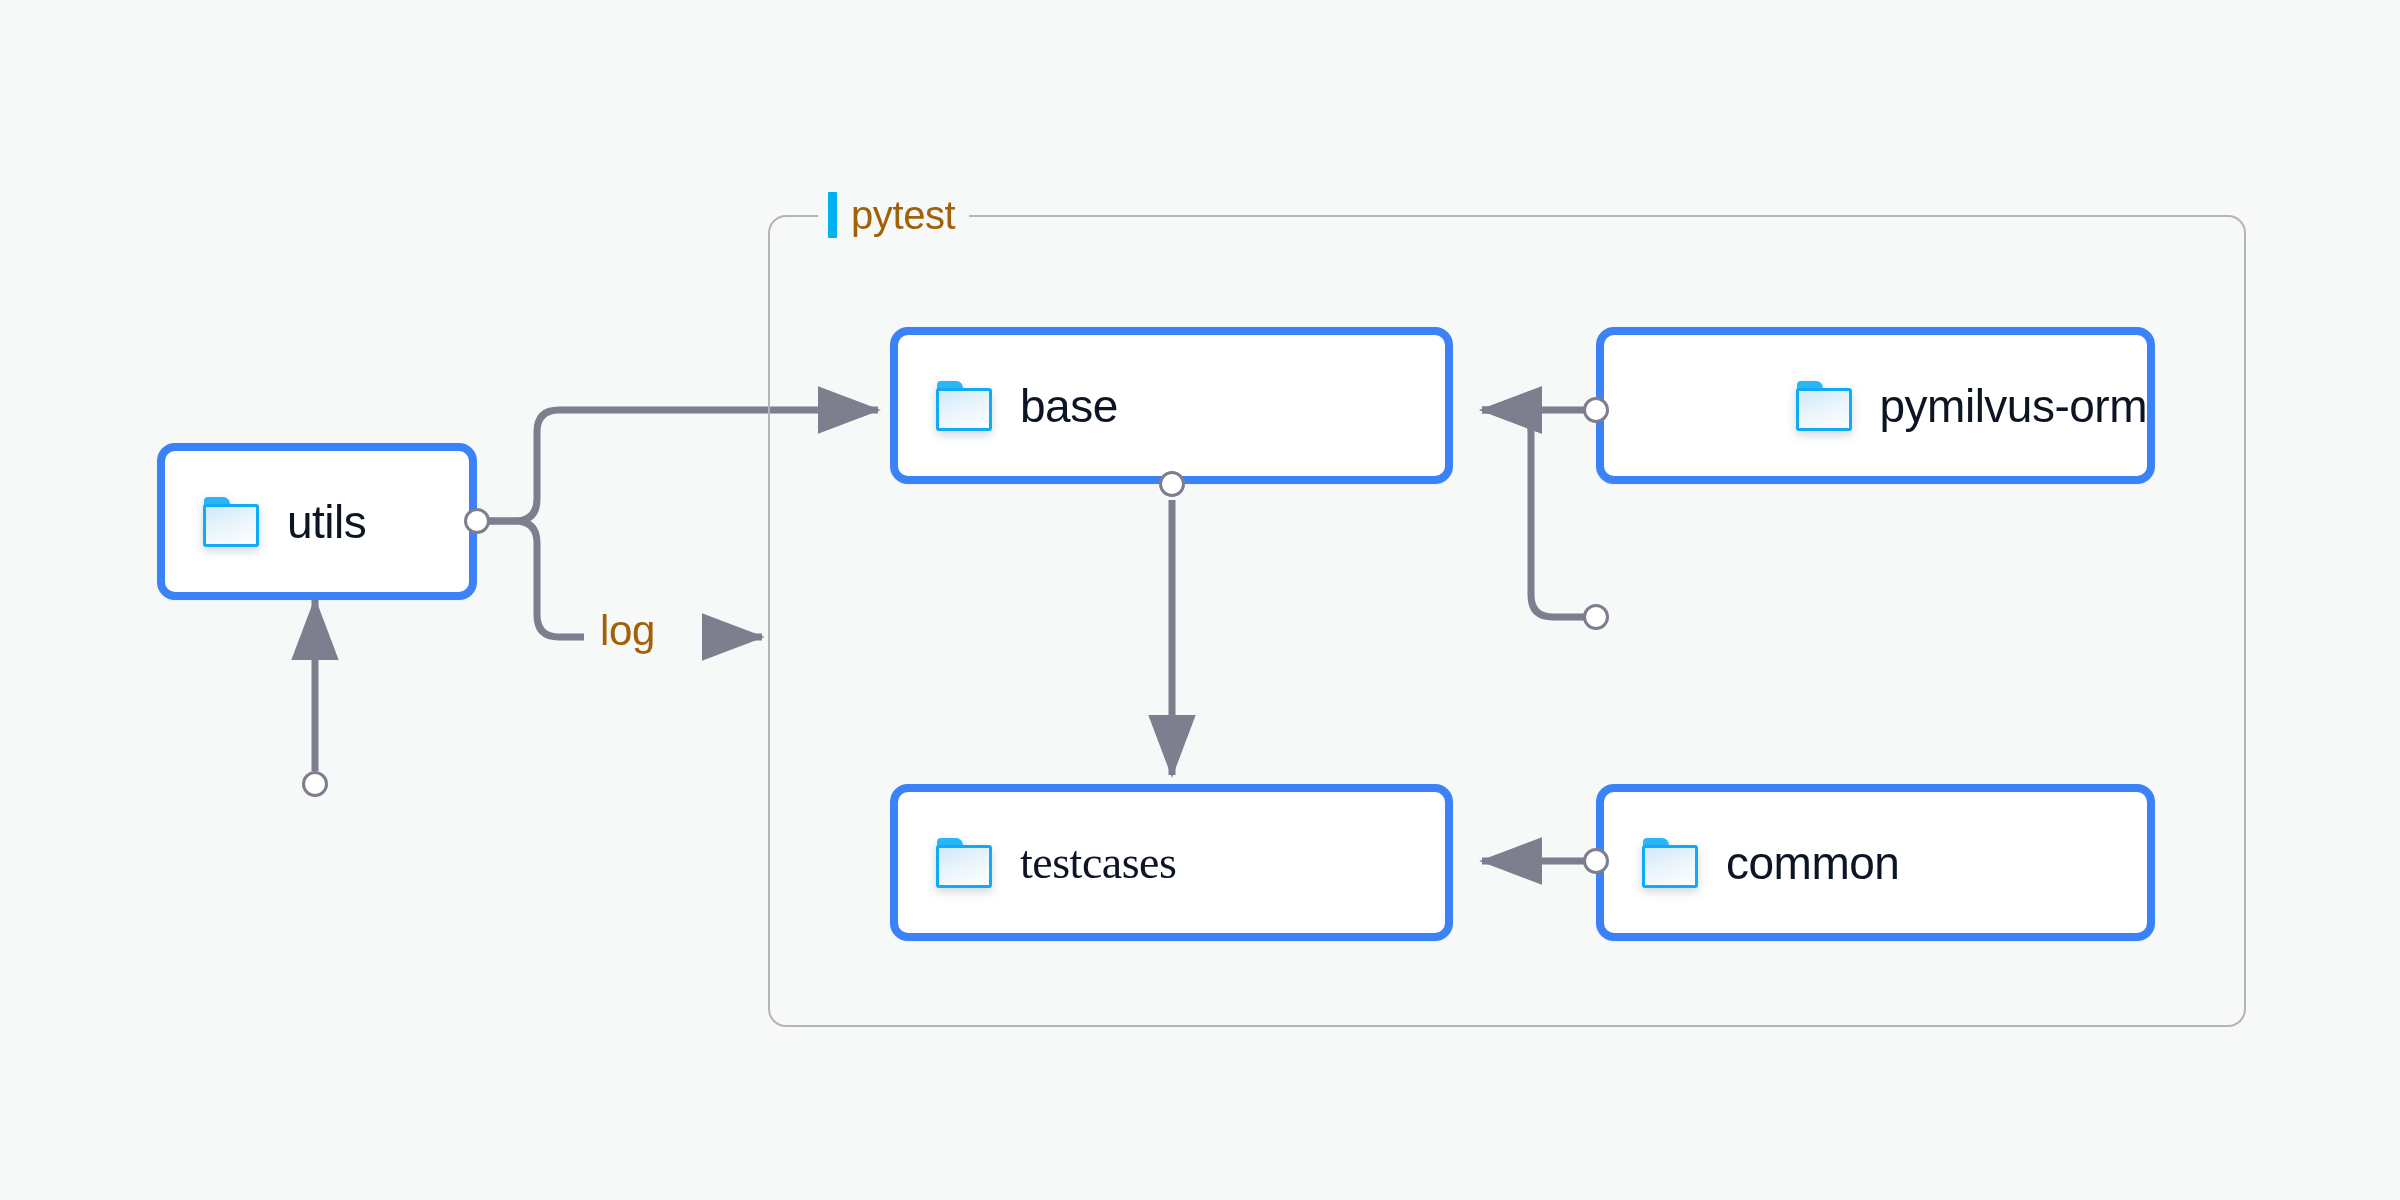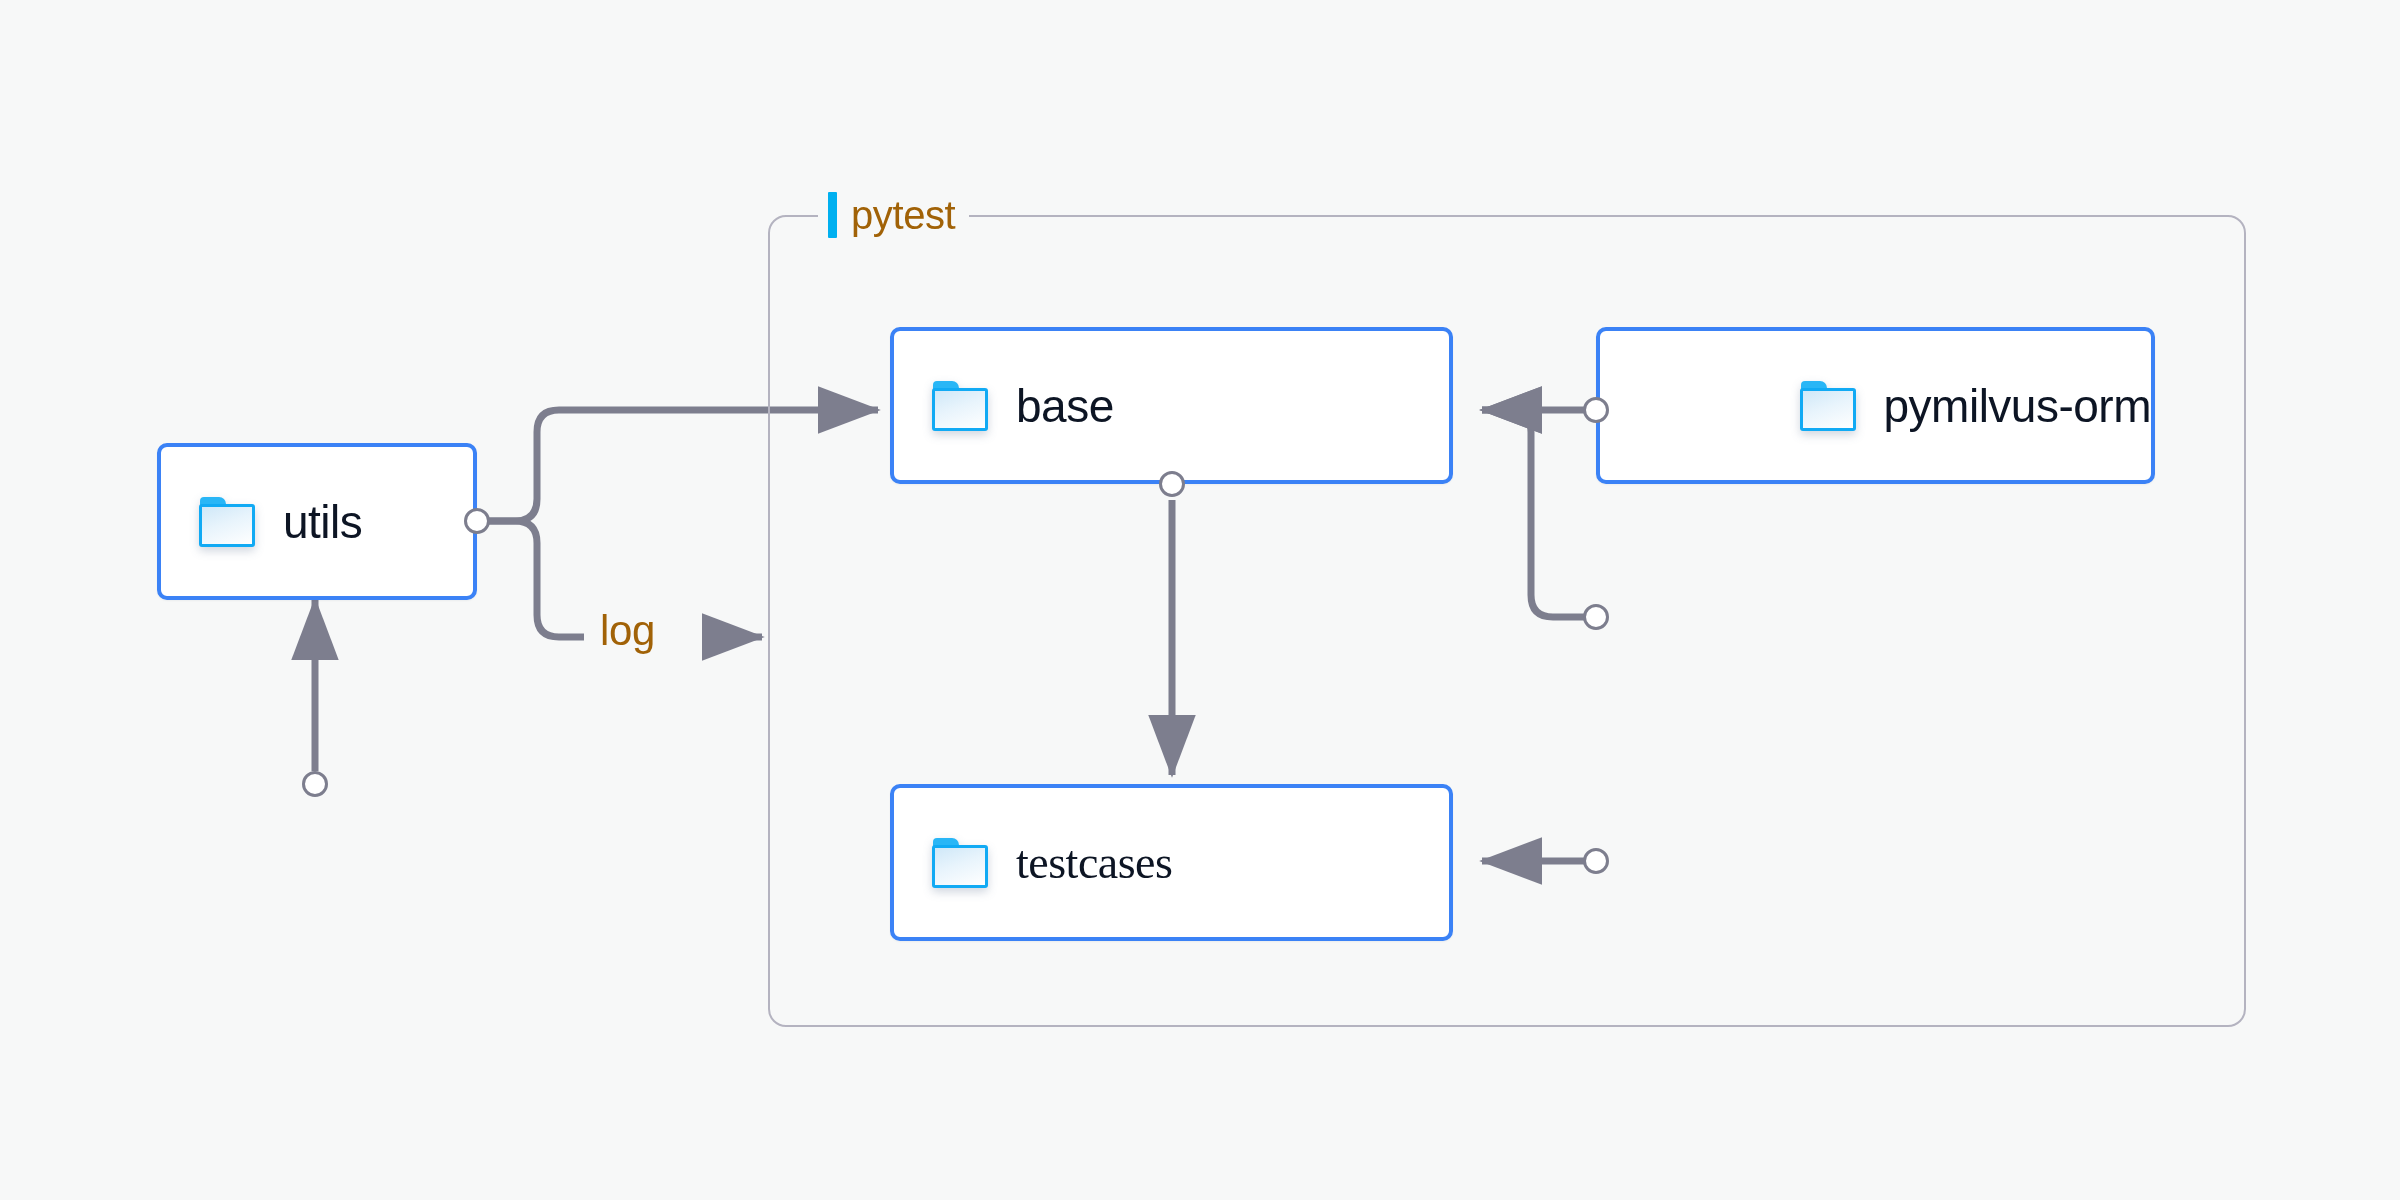--- a/index.html
+++ b/index.html
@@ -58,22 +58,22 @@
     color: #a16207;
     letter-spacing: -0.4px;
     white-space: nowrap;
   }
 
   
   .node {
     position: absolute;
     box-sizing: border-box;
     background: #ffffff;
-    border: 4px solid #3b82f6;
-    border-radius: 10px;
+    border: 8px solid #3b82f6;
+    border-radius: 18px;
     display: flex;
     align-items: center;
     padding-left: 38px;
     gap: 28px;
     box-shadow: 0 1px 2px rgba(25, 30, 55, 0.05);
   }
   .node .node-label {
     font-size: 46px;
     color: #0d1524;
     letter-spacing: -0.5px;
@@ -198,17 +198,24 @@
     <span class="folder-icon">
       <span class="tab"></span>
         <span class="body"></span>
     </span>
     <span class="node-label">pymilvus-orm</span>
   </div>
   <span class="port" style="left:1583px; top:397px;"></span>
 
   <span class="port" style="left:1583px; top:604px;"></span>
 
+  <div class="node" style="left:1596px; top:784px; width:559px; height:157px;">
+    <span class="folder-icon">
+      <span class="tab"></span>
+        <span class="body"></span>
+    </span>
+    <span class="node-label">common</span>
+  </div>
   <span class="port" style="left:1583px; top:848px;"></span>
 
   <span class="edge-label" style="left:600px; top:607px;">log</span>
 
 </div>
 
 </body></html>

